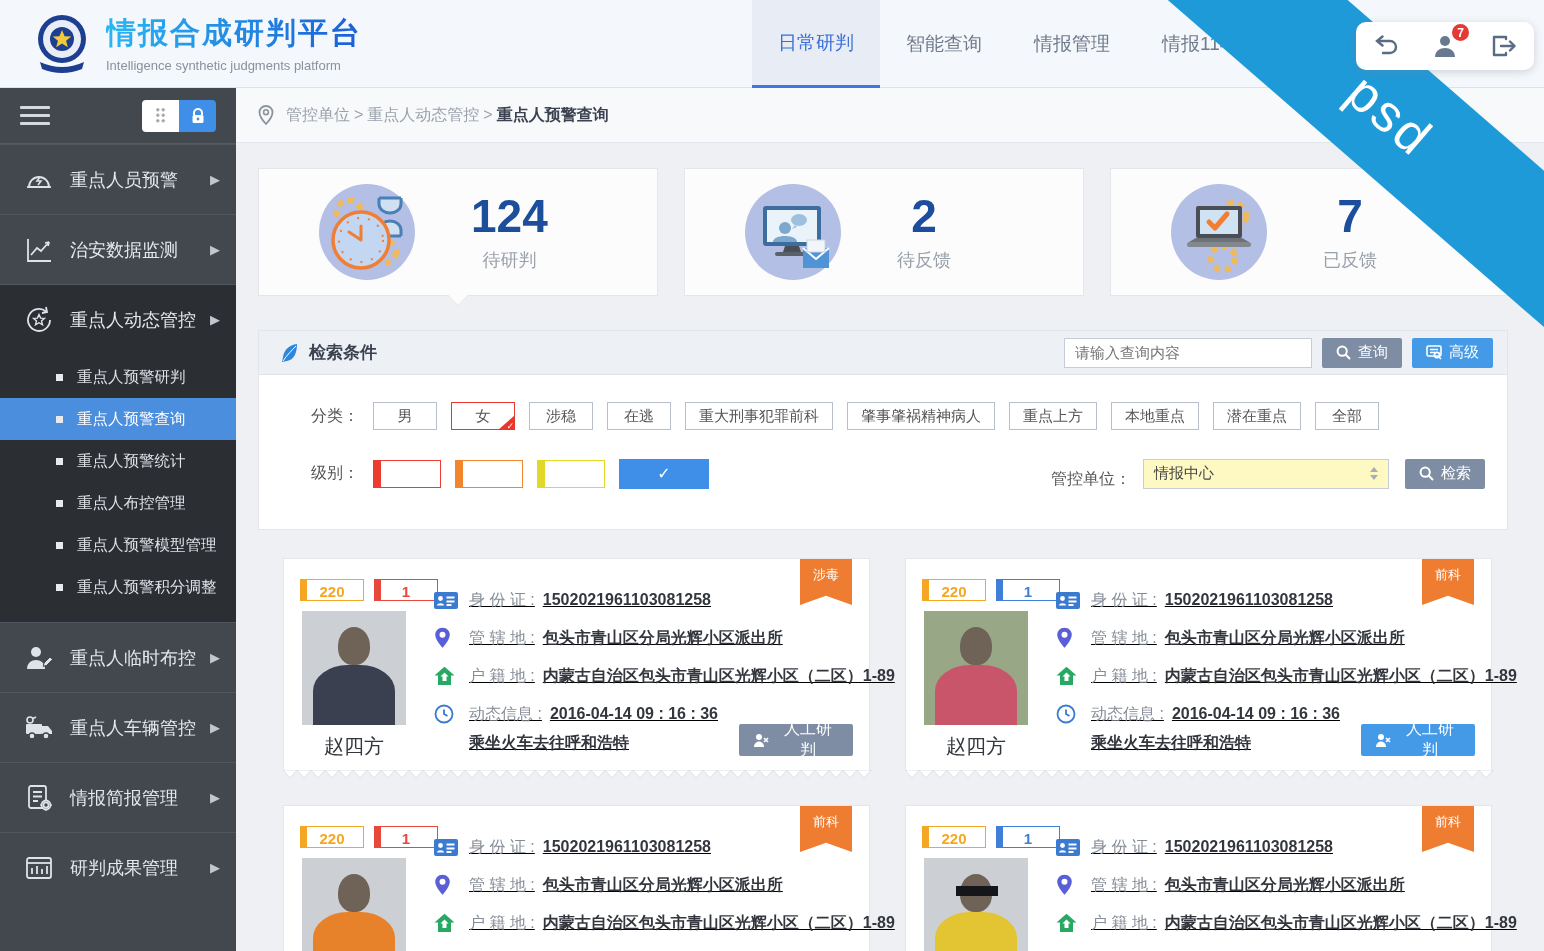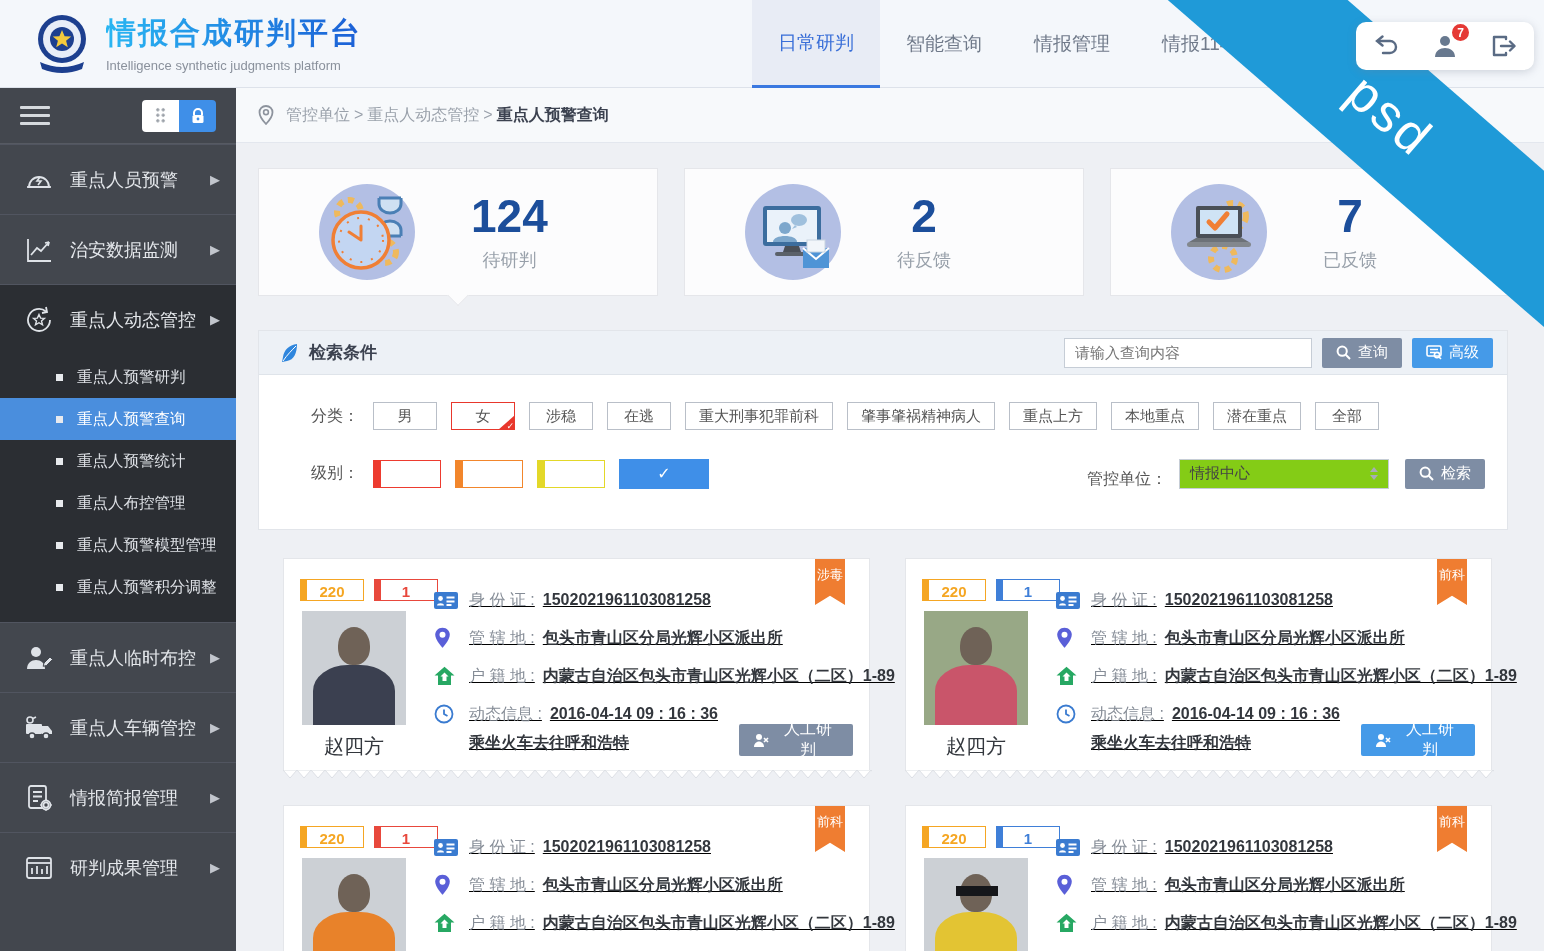--- a/index.html
+++ b/index.html
@@ -69,39 +69,39 @@
   .cat-btn.selected::after{content:"";position:absolute;right:-1px;bottom:-1px;border-style:solid;border-width:0 0 15px 17px;border-color:transparent transparent #e8372c transparent;}
   .cat-btn.selected::before{content:"✓";position:absolute;right:0;bottom:-2px;color:#fff;font-size:9px;z-index:1;}
   .level-box{width:68px;height:28px;background:#fff;margin-right:14px;position:relative;cursor:pointer;border:1px solid;}
   .level-bar{position:absolute;left:-1px;top:-1px;bottom:-1px;width:8px;}
   .lv0{border-color:#ed3b2f;} .lv0 .level-bar{background:#ed3b2f;}
   .lv1{border-color:#f2862c;} .lv1 .level-bar{background:#f2862c;}
   .lv2{border-color:#e3d829;} .lv2 .level-bar{background:#e3d829;}
   .level-solid{width:90px;height:30px;background:#3f8fe8;border:none;color:#fff;display:flex;align-items:center;justify-content:center;font-size:16px;margin-right:14px;cursor:pointer;}
   .unit-wrap{margin-left:auto;display:flex;align-items:center;}
   .unit-label{font-size:16px;color:#555;margin-right:12px;margin-top:12px;}
-  .select{width:210px;height:30px;border:1px solid #c6cdd6;background:#84cc16;display:flex;align-items:center;padding:0 10px;font-size:15px;color:#444;cursor:pointer;}
+  .select{width:246px;height:30px;border:1px solid #c6cdd6;background:#fef9c3;display:flex;align-items:center;padding:0 10px;font-size:15px;color:#444;cursor:pointer;}
   .updown{margin-left:auto;display:flex;flex-direction:column;gap:3px;}
   .updown i{width:0;height:0;border-left:4px solid transparent;border-right:4px solid transparent;}
   .updown .up{border-bottom:5px solid #a7adb6;}
   .updown .down{border-top:5px solid #a7adb6;}
   .unit-wrap .btn{margin-left:16px;}
 
   
   .pcard{position:absolute;width:587px;height:212px;background:#fff;border:1px solid #e4e6ea;border-bottom:none;}
   .pc0{left:283px;top:558px;} .pc1{left:905px;top:558px;}
   .pc2{left:283px;top:805px;} .pc3{left:905px;top:805px;}
   .zigzag{position:absolute;left:-1px;top:211px;}
   .badges{position:absolute;left:16px;top:20px;display:flex;gap:10px;}
   .pbadge{height:22px;width:64px;border:1px solid;display:flex;align-items:flex-end;justify-content:center;font-size:15px;font-weight:bold;position:relative;background:#fff;}
   .pbadge .bar{position:absolute;left:-1px;top:-1px;bottom:-1px;width:7px;}
   .badge-score{border-color:#f5a623;color:#f5a623;} .badge-score .bar{background:#f5a623;}
   .alert-red{border-color:#e8483c;color:#e8483c;} .alert-red .bar{background:#e8483c;}
   .alert-blue{border-color:#3f7fd8;color:#3f7fd8;} .alert-blue .bar{background:#3f7fd8;}
-  .ptag{position:absolute;top:0;right:24px;width:30px;height:46px;background:#ef7d31;color:#fff;font-size:13px;display:flex;justify-content:center;padding-top:7px;clip-path:polygon(0 0,100% 0,100% 100%,50% 80%,0 100%);z-index:2;}
+  .ptag{position:absolute;top:0;right:17px;width:52px;height:46px;background:#ef7d31;color:#fff;font-size:13px;display:flex;justify-content:center;padding-top:7px;clip-path:polygon(0 0,100% 0,100% 100%,50% 80%,0 100%);z-index:2;}
   .photo{position:absolute;left:18px;top:52px;width:104px;height:114px;overflow:hidden;background:#ccd0d5;}
   .photo-green{background:#98a886;}
   .photo .head{position:absolute;left:36px;top:16px;width:32px;height:38px;border-radius:50% 50% 45% 45%;background:#6f6257;}
   .photo .torso{position:absolute;left:11px;top:54px;width:82px;height:62px;border-radius:42% 42% 0 0;}
   .t0{background:#3b4050;} .t1{background:#c9556a;} .t2{background:#e8822a;} .t3{background:#e3c433;}
   .censor{position:absolute;left:32px;top:28px;width:42px;height:10px;background:#15161a;z-index:1;}
   .pname{position:absolute;left:18px;top:174px;width:104px;text-align:center;font-size:20px;color:#33373d;}
   .info{position:absolute;left:150px;top:30px;right:14px;text-decoration:underline;}
   .irow{display:flex;align-items:center;margin-bottom:16px;font-size:16px;}
   .irow .ic{width:24px;height:22px;margin-right:11px;flex:none;display:flex;align-items:center;}

